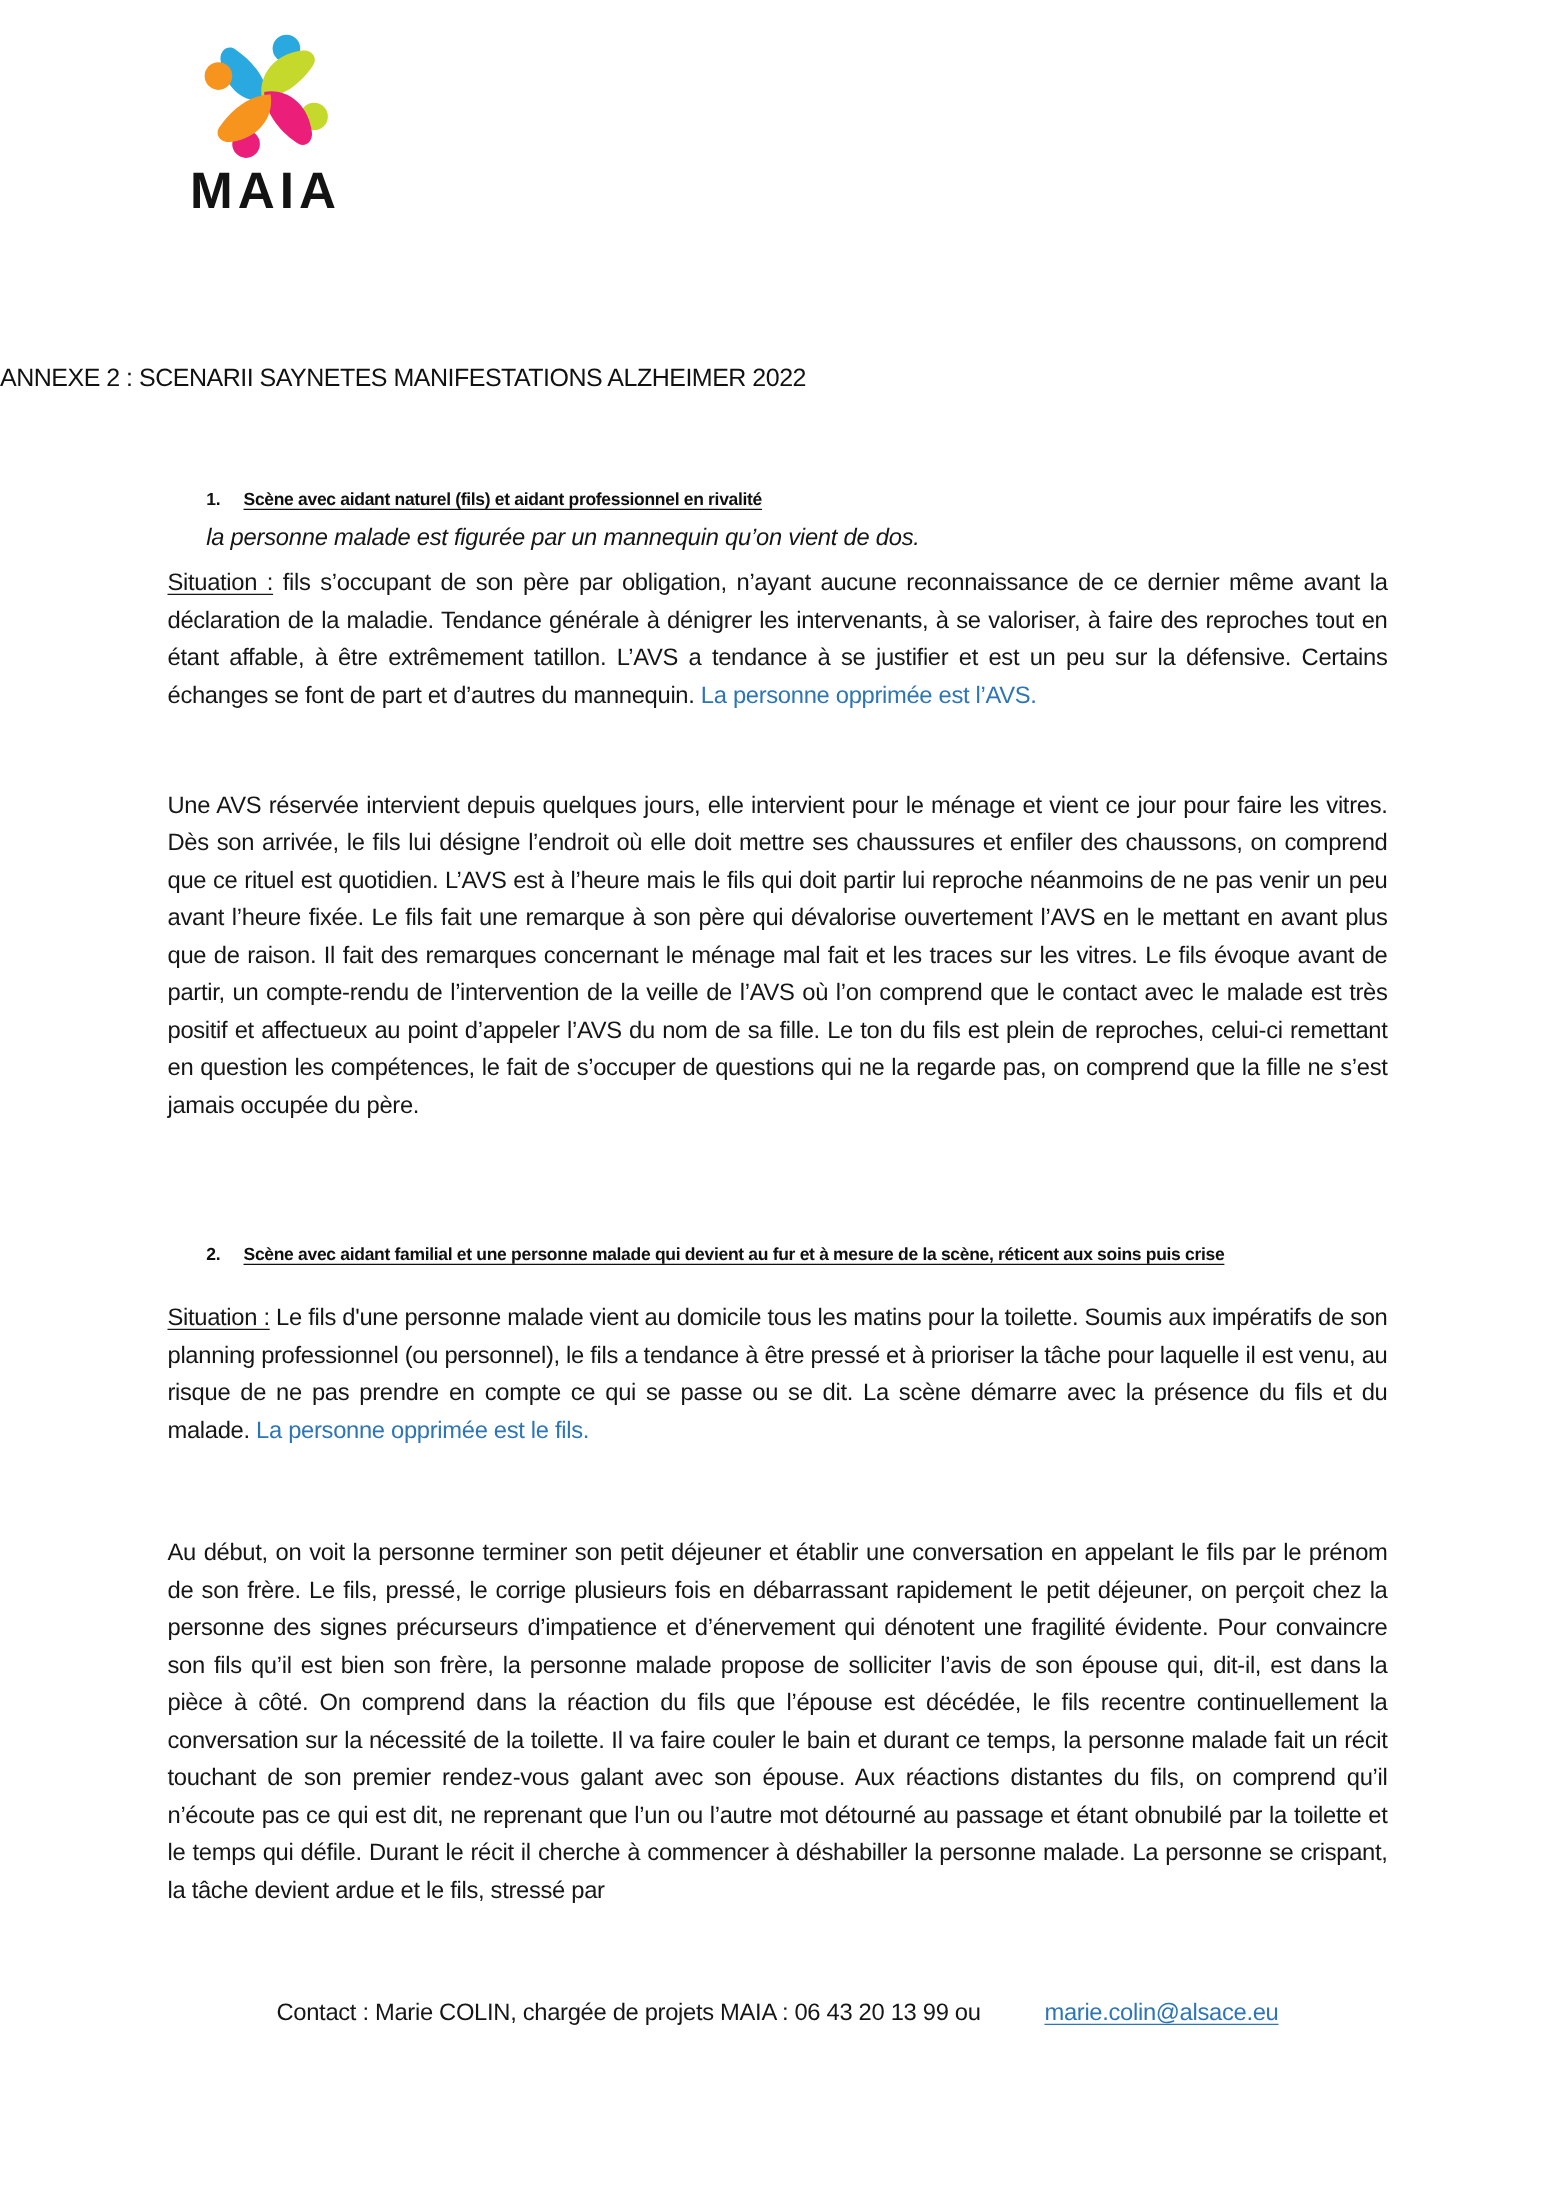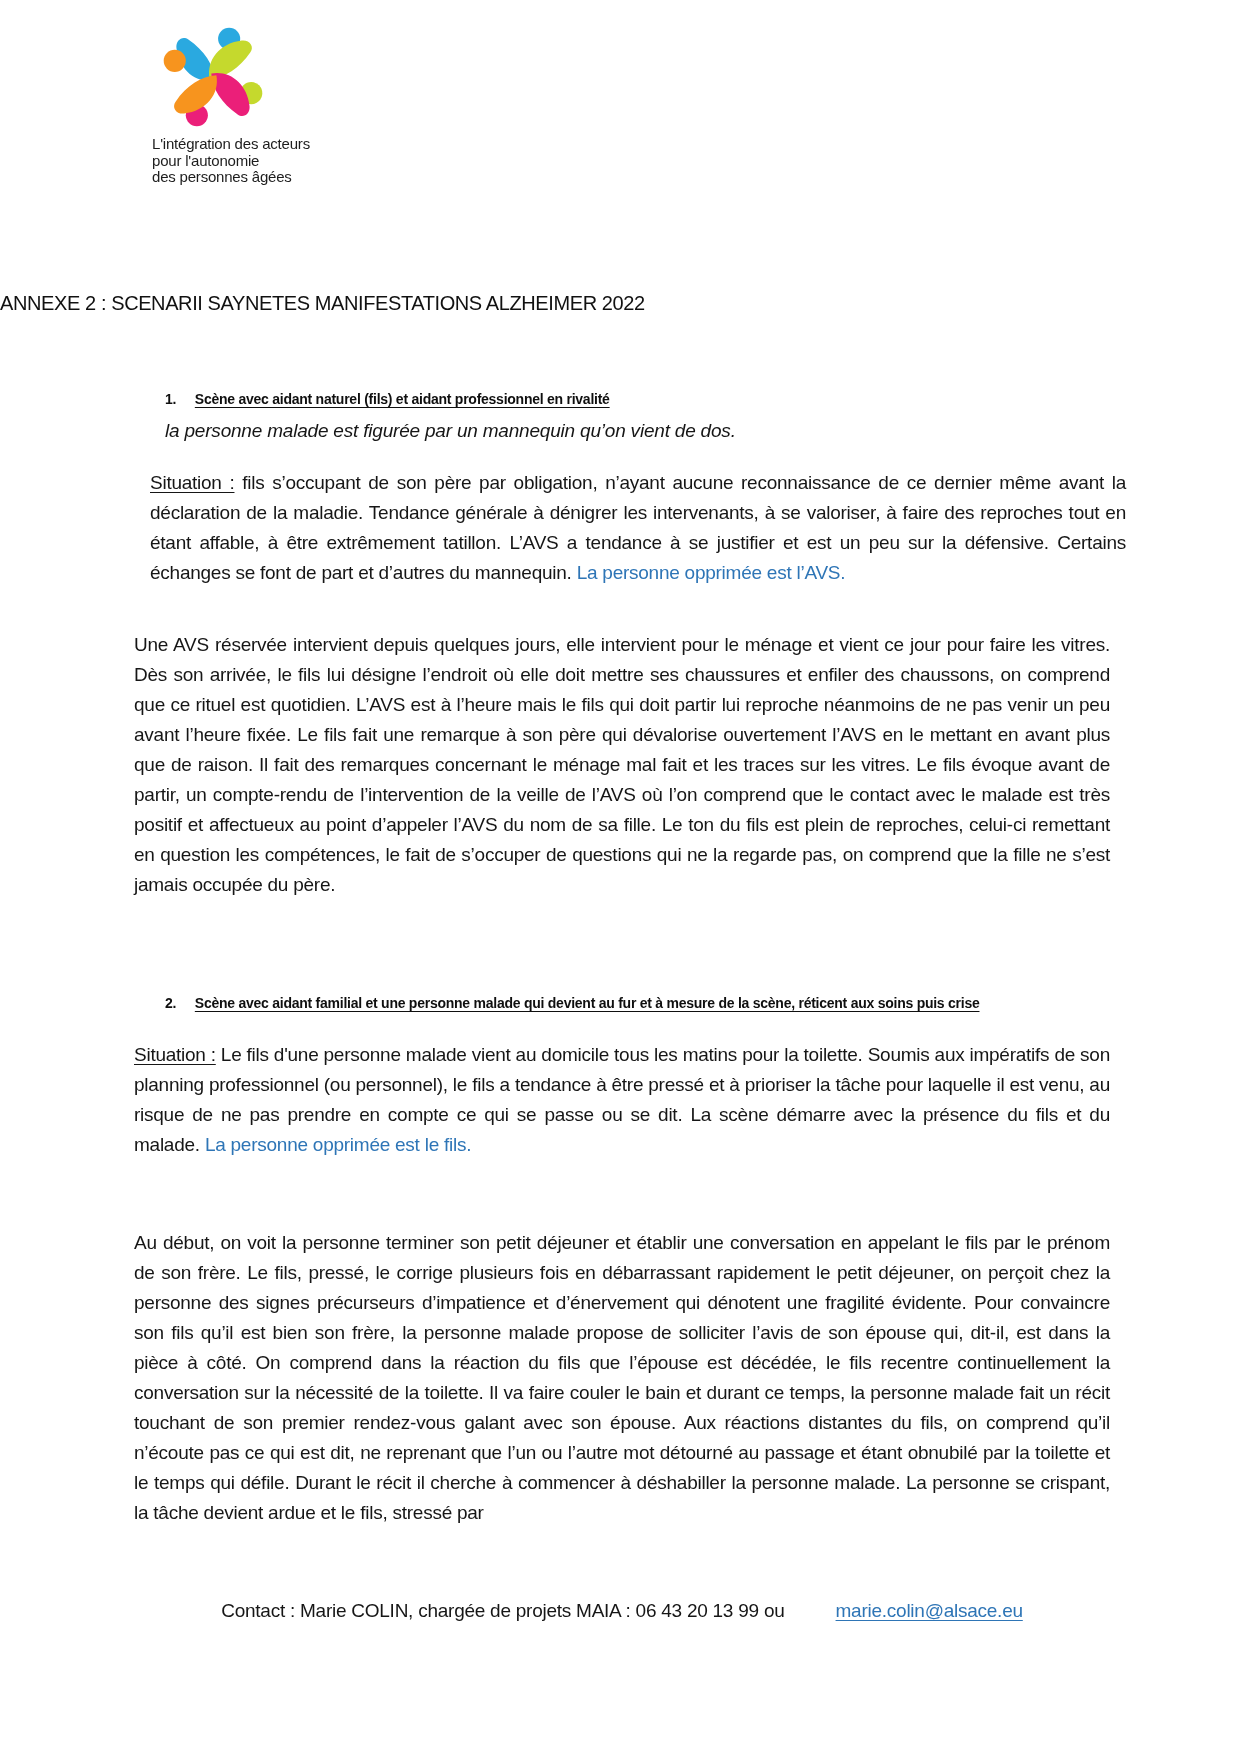--- a/index.html
+++ b/index.html
@@ -67,37 +67,33 @@
     <g transform="rotate(90 60 60)" fill="#C5D92D">
       <use href="#person-unit"></use>
     </g>
     <g transform="rotate(180 60 60)" fill="#EB1F79">
       <use href="#person-unit"></use>
     </g>
     <g transform="rotate(270 60 60)" fill="#F7941E">
       <use href="#person-unit"></use>
     </g>
   </svg>
-  <div class="tagline">
-    <div>L'intégration des acteurs</div>
-    <div>pour l'autonomie</div>
-    <div>des personnes âgées</div>
-  </div>
+  <div class="brand">MAIA</div>
 </div>
 
 <div class="abs doc-title">ANNEXE 2 : SCENARII SAYNETES MANIFESTATIONS ALZHEIMER 2022</div>
 
 <div class="abs col sec-heading" style="top:384px;">
   <span class="sec-num">1.</span>
   <span class="u">Scène avec aidant naturel (fils) et aidant professionnel en rivalité</span>
 </div>
 
 <div class="abs col note-italic" style="top:416px;">la personne malade est figurée par un mannequin qu’on vient de dos.</div>
 
-<p class="abs col body-text" style="top:452px; margin:16px;">
+<p class="abs col body-text" style="top:452px; margin:0;">
   <span class="u">Situation :</span>
   <span>fils s’occupant de son père par obligation, n’ayant aucune reconnaissance de ce dernier même avant la déclaration de la maladie. Tendance générale à dénigrer les intervenants, à se valoriser, à faire des reproches tout en étant affable, à être extrêmement tatillon. L’AVS a tendance à se justifier et est un peu sur la défensive. Certains échanges se font de part et d’autres du mannequin.</span>
   <span class="hl" style="color: rgb(46, 117, 182);">La personne opprimée est l’AVS.</span>
 </p>
 
 <p class="abs col body-text" style="top:630px; margin:0;">Une AVS réservée intervient depuis quelques jours, elle intervient pour le ménage et vient ce jour pour faire les vitres. Dès son arrivée, le fils lui désigne l’endroit où elle doit mettre ses chaussures et enfiler des chaussons, on comprend que ce rituel est quotidien. L’AVS est à l’heure mais le fils qui doit partir lui reproche néanmoins de ne pas venir un peu avant l’heure fixée. Le fils fait une remarque à son père qui dévalorise ouvertement l’AVS en le mettant en avant plus que de raison. Il fait des remarques concernant le ménage mal fait et les traces sur les vitres. Le fils évoque avant de partir, un compte-rendu de l’intervention de la veille de l’AVS où l’on comprend que le contact avec le malade est très positif et affectueux au point d’appeler l’AVS du nom de sa fille. Le ton du fils est plein de reproches, celui-ci remettant en question les compétences, le fait de s’occuper de questions qui ne la regarde pas, on comprend que la fille ne s’est jamais occupée du père.</p>
 
 <div class="abs col sec-heading" style="top:988px;">
   <span class="sec-num">2.</span>
   <span class="u">Scène avec aidant familial et une personne malade qui devient au fur et à mesure de la scène, réticent aux soins puis crise</span>

